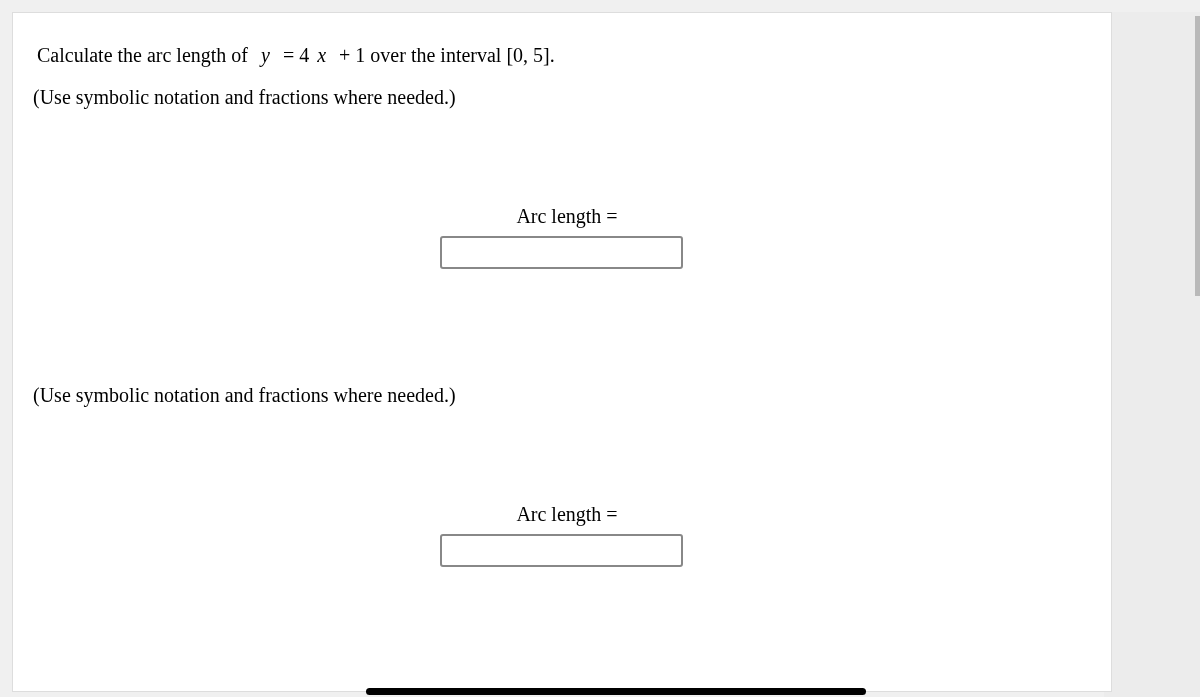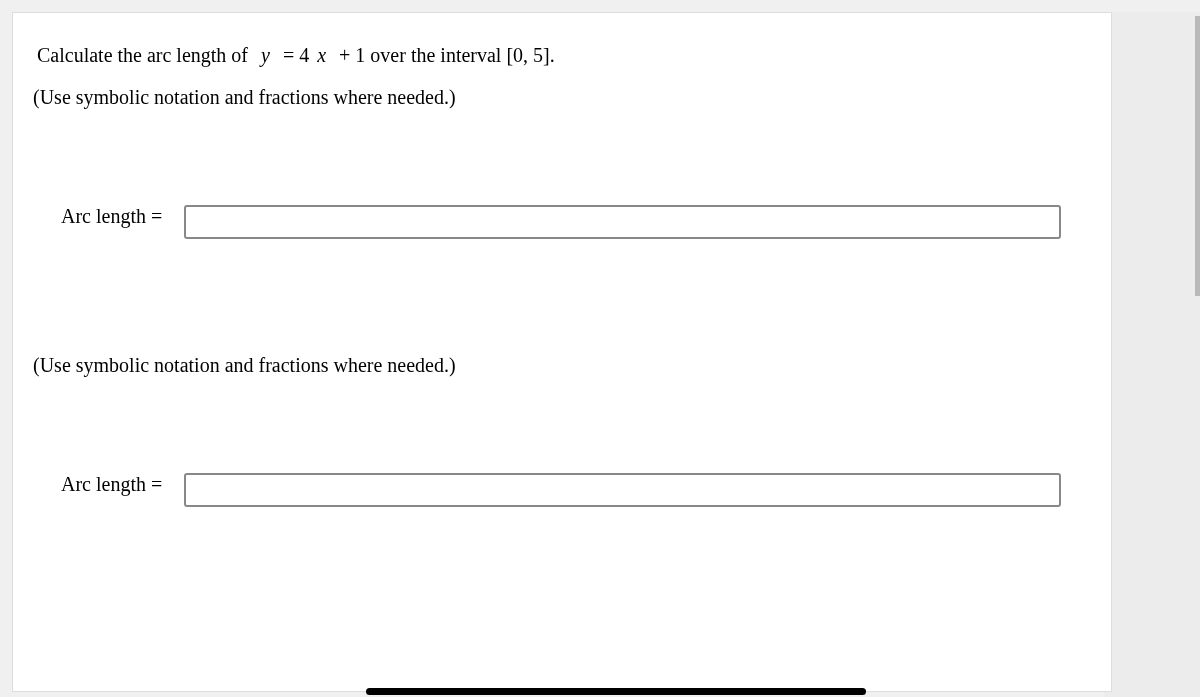--- a/index.html
+++ b/index.html
@@ -32,24 +32,25 @@
   .prompt-line {
     margin-bottom: 14px;
     font-size: 20px;
     line-height: 1.4;
   }
   .italic {
     font-style: italic;
   }
   .answer-row {
     display: flex;
-    align-items: flex-start;
+    align-items: center;
     margin-top: 90px;
     margin-bottom: 70px;
     padding-left: 24px;
+    flex-direction: column;
   }
   .answer-label {
     font-size: 20px;
     white-space: nowrap;
     margin-right: 18px;
   }
   .answer-input {
     flex: 1;
     height: 34px;
     border: 2px solid #888;

